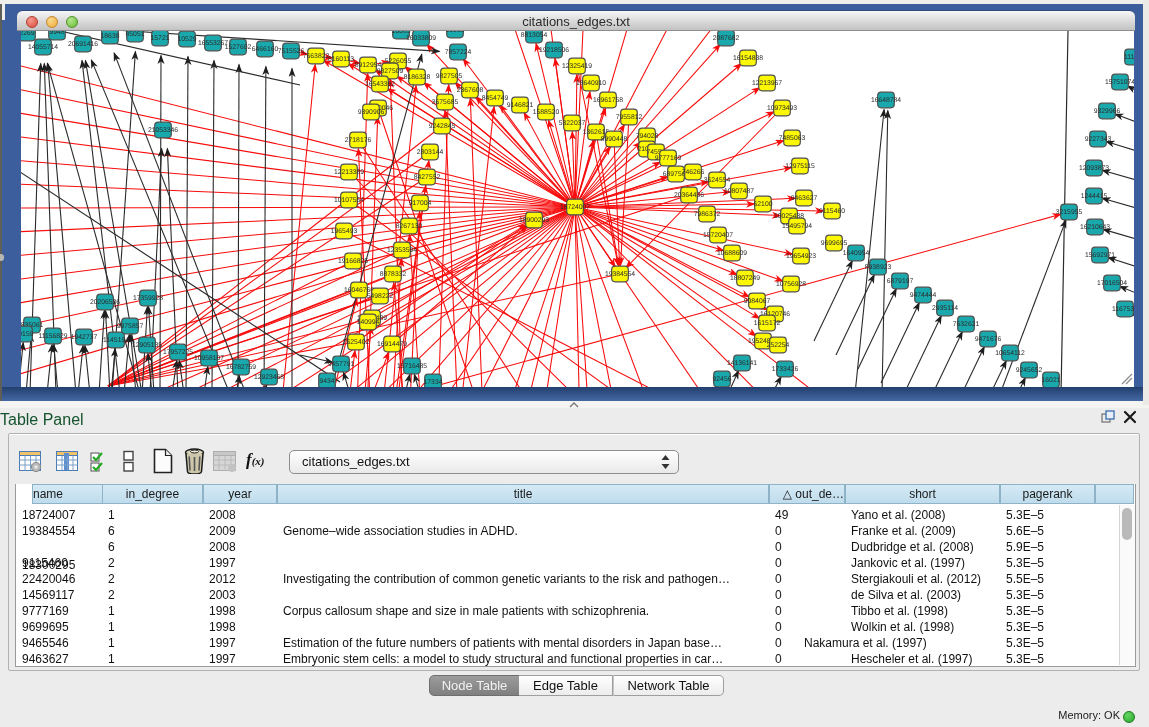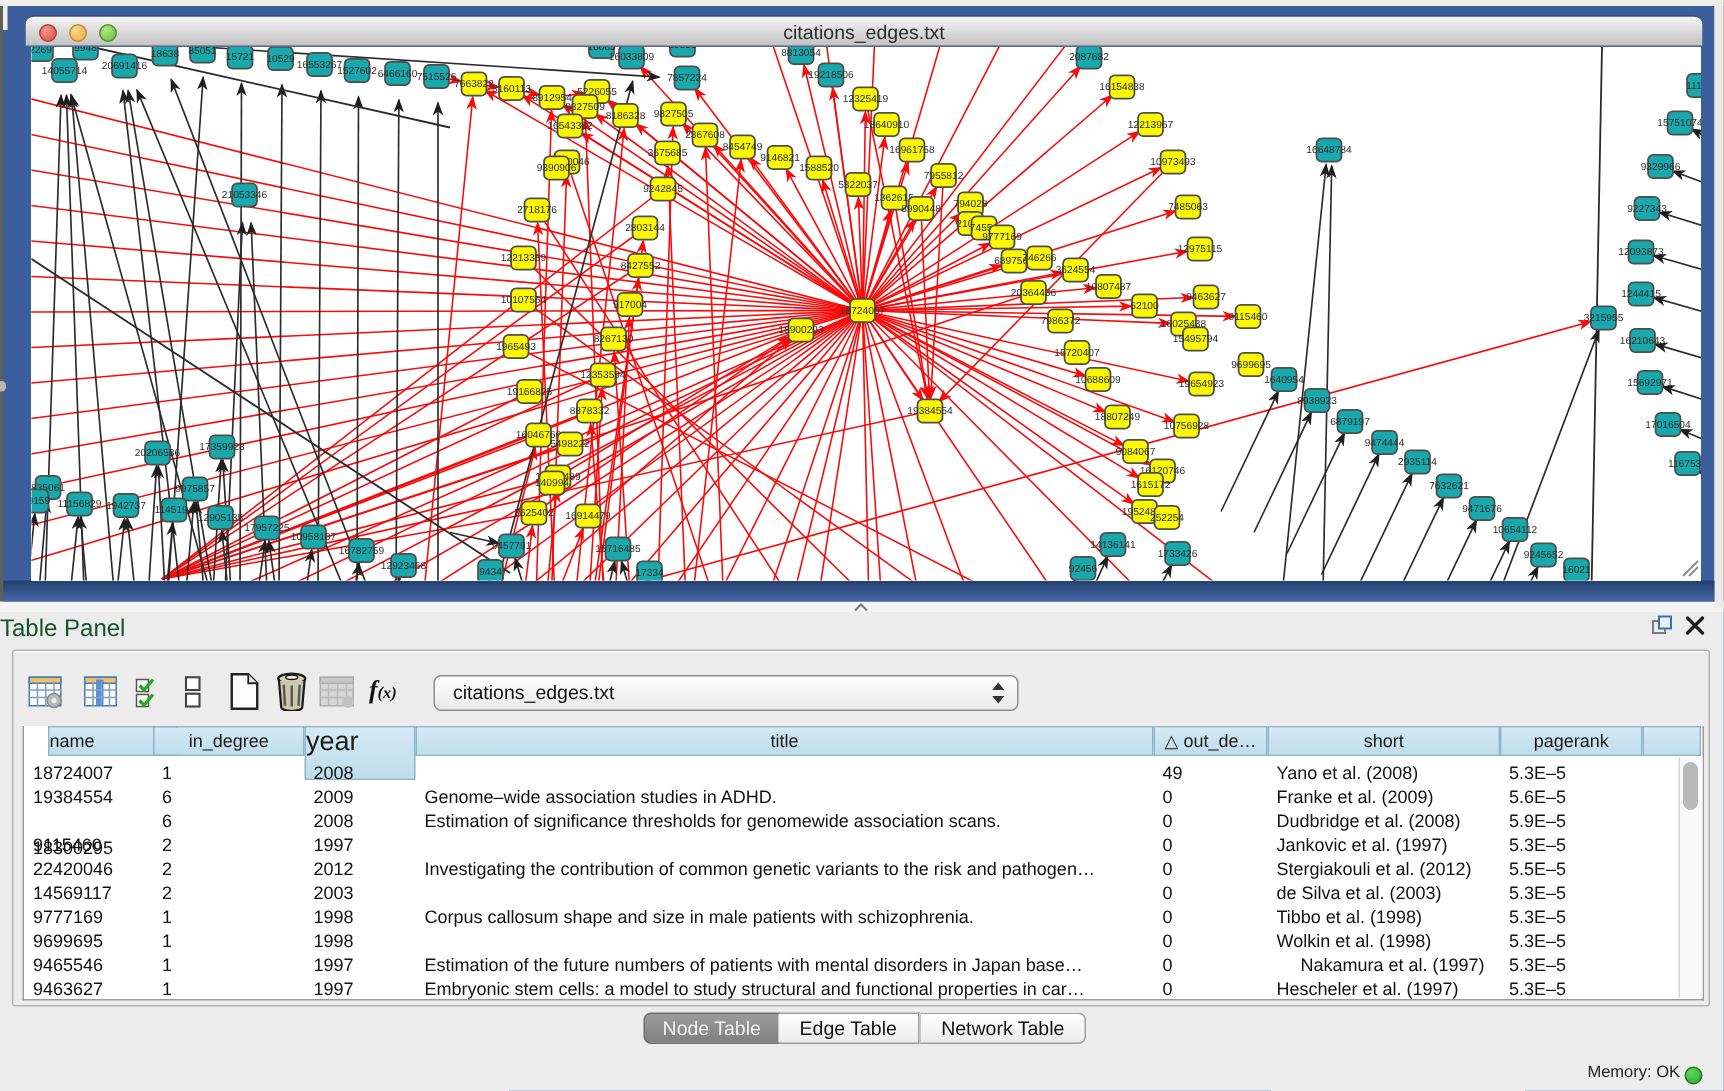--- a/index.html
+++ b/index.html
@@ -596,23 +596,23 @@
 <div id="combo">
       <div id="combotext">citations_edges.txt</div>
 <svg style="position:absolute;right:7px;top:3px" width="11" height="16">
         <path d="M5.5,1 L9.5,6 L1.5,6 z" fill="#333"></path>
         <path d="M5.5,15 L9.5,10 L1.5,10 z" fill="#333"></path>
       </svg>
 </div>
 <div id="tablebox"></div>
 <div style="position:absolute;left:32px;top:484px;width:86px;height:20px;background:linear-gradient(#d5eaf5,#bfdcec);border:1px solid #8fb3c6;box-sizing:border-box;font-size:12px;color:#1a1a1a;line-height:19px;overflow:hidden;white-space:nowrap">name</div>
 <div style="position:absolute;left:102px;top:484px;width:101px;height:20px;background:linear-gradient(#d5eaf5,#bfdcec);border:1px solid #8fb3c6;box-sizing:border-box;text-align:center;font-size:12px;color:#1a1a1a;line-height:19px;overflow:hidden;white-space:nowrap">in_degree</div>
-<div style="position:absolute;left:203px;top:484px;width:74px;height:36px;background:linear-gradient(#d5eaf5,#bfdcec);border:1px solid #8fb3c6;box-sizing:border-box;text-align:left;font-size:18px;color:#1a1a1a;line-height:19px;overflow:hidden;white-space:nowrap">year</div>
+<div style="position:absolute;left:203px;top:484px;width:74px;height:20px;background:linear-gradient(#d5eaf5,#bfdcec);border:1px solid #8fb3c6;box-sizing:border-box;text-align:center;font-size:12px;color:#1a1a1a;line-height:19px;overflow:hidden;white-space:nowrap">year</div>
 <div style="position:absolute;left:277px;top:484px;width:492px;height:20px;background:linear-gradient(#d5eaf5,#bfdcec);border:1px solid #8fb3c6;box-sizing:border-box;text-align:center;font-size:12px;color:#1a1a1a;line-height:19px;overflow:hidden;white-space:nowrap">title</div>
-<div style="position:absolute;left:769px;top:484px;width:76px;height:20px;background:linear-gradient(#d5eaf5,#bfdcec);border:1px solid #8fb3c6;box-sizing:border-box;text-align:center;font-size:12px;color:#1a1a1a;line-height:19px;overflow:hidden;white-space:nowrap">△ out_de…</div>
+<div style="position:absolute;left:769px;top:484px;width:76px;height:20px;background:linear-gradient(#d5eaf5,#bfdcec);border:1px solid #8fb3c6;box-sizing:border-box;text-align:right;font-size:12px;color:#1a1a1a;line-height:19px;overflow:hidden;white-space:nowrap">△ out_de…</div>
 <div style="position:absolute;left:845px;top:484px;width:155px;height:20px;background:linear-gradient(#d5eaf5,#bfdcec);border:1px solid #8fb3c6;box-sizing:border-box;text-align:center;font-size:12px;color:#1a1a1a;line-height:19px;overflow:hidden;white-space:nowrap">short</div>
 <div style="position:absolute;left:1000px;top:484px;width:95px;height:20px;background:linear-gradient(#d5eaf5,#bfdcec);border:1px solid #8fb3c6;box-sizing:border-box;text-align:center;font-size:12px;color:#1a1a1a;line-height:19px;overflow:hidden;white-space:nowrap">pagerank</div>
 <div style="position:absolute;left:1095px;top:484px;width:39px;height:20px;background:linear-gradient(#d5eaf5,#bfdcec);border:1px solid #8fb3c6;box-sizing:border-box"></div>
 <div style="position:absolute;left:16px;top:508px;width:1104px;height:16px;font-size:12px;color:#111">
       <div style="position:absolute;left:6px;top:0;width:78px;overflow:hidden;white-space:nowrap">18724007</div>
       <div style="position:absolute;left:92px;top:0;width:93px;overflow:hidden;white-space:nowrap">1</div>
       <div style="position:absolute;left:193px;top:0;width:66px;overflow:hidden;white-space:nowrap">2008</div>
       <div style="position:absolute;left:759px;top:0;width:68px;overflow:hidden;white-space:nowrap">49</div>
       <div style="position:absolute;left:835px;top:0;width:147px;overflow:hidden;white-space:nowrap">Yano et al. (2008)</div>
       <div style="position:absolute;left:990px;top:0;width:87px;overflow:hidden;white-space:nowrap">5.3E–5</div>
@@ -623,21 +623,20 @@
       <div style="position:absolute;left:193px;top:0;width:66px;overflow:hidden;white-space:nowrap">2009</div>
       <div style="position:absolute;left:267px;top:0;width:484px;overflow:hidden;white-space:nowrap">Genome–wide association studies in ADHD.</div>
       <div style="position:absolute;left:759px;top:0;width:68px;overflow:hidden;white-space:nowrap">0</div>
       <div style="position:absolute;left:835px;top:0;width:147px;overflow:hidden;white-space:nowrap">Franke et al. (2009)</div>
       <div style="position:absolute;left:990px;top:0;width:87px;overflow:hidden;white-space:nowrap">5.6E–5</div>
     </div>
 <div style="position:absolute;left:16px;top:540px;width:1104px;height:16px;font-size:12px;color:#111">
       <div style="position:absolute;left:6px;top:18px;width:78px;overflow:hidden;white-space:nowrap">18300295</div>
       <div style="position:absolute;left:92px;top:0;width:93px;overflow:hidden;white-space:nowrap">6</div>
       <div style="position:absolute;left:193px;top:0;width:66px;overflow:hidden;white-space:nowrap">2008</div>
-      <div style="position:absolute;left:267px;top:0;width:484px;overflow:hidden;white-space:nowrap">Estimation of significance thresholds for genomewide association scans.</div>
       <div style="position:absolute;left:759px;top:0;width:68px;overflow:hidden;white-space:nowrap">0</div>
       <div style="position:absolute;left:835px;top:0;width:147px;overflow:hidden;white-space:nowrap">Dudbridge et al. (2008)</div>
       <div style="position:absolute;left:990px;top:0;width:87px;overflow:hidden;white-space:nowrap">5.9E–5</div>
     </div>
 <div style="position:absolute;left:16px;top:556px;width:1104px;height:16px;font-size:12px;color:#111">
       <div style="position:absolute;left:6px;top:0;width:78px;overflow:hidden;white-space:nowrap">9115460</div>
       <div style="position:absolute;left:92px;top:0;width:93px;overflow:hidden;white-space:nowrap">2</div>
       <div style="position:absolute;left:193px;top:0;width:66px;overflow:hidden;white-space:nowrap">1997</div>
       <div style="position:absolute;left:759px;top:0;width:68px;overflow:hidden;white-space:nowrap">0</div>
       <div style="position:absolute;left:835px;top:0;width:147px;overflow:hidden;white-space:nowrap">Jankovic et al. (1997)</div>
@@ -676,21 +675,21 @@
       <div style="position:absolute;left:759px;top:0;width:68px;overflow:hidden;white-space:nowrap">0</div>
       <div style="position:absolute;left:835px;top:0;width:147px;overflow:hidden;white-space:nowrap">Wolkin et al. (1998)</div>
       <div style="position:absolute;left:990px;top:0;width:87px;overflow:hidden;white-space:nowrap">5.3E–5</div>
     </div>
 <div style="position:absolute;left:16px;top:636px;width:1104px;height:16px;font-size:12px;color:#111">
       <div style="position:absolute;left:6px;top:0;width:78px;overflow:hidden;white-space:nowrap">9465546</div>
       <div style="position:absolute;left:92px;top:0;width:93px;overflow:hidden;white-space:nowrap">1</div>
       <div style="position:absolute;left:193px;top:0;width:66px;overflow:hidden;white-space:nowrap">1997</div>
       <div style="position:absolute;left:267px;top:0;width:484px;overflow:hidden;white-space:nowrap">Estimation of the future numbers of patients with mental disorders in Japan base…</div>
       <div style="position:absolute;left:759px;top:0;width:68px;overflow:hidden;white-space:nowrap">0</div>
-      <div style="position:absolute;left:851px;top:0;width:147px;overflow:hidden;white-space:nowrap">Nakamura et al. (1997)</div>
+      <div style="position:absolute;left:788px;top:0;width:147px;overflow:hidden;white-space:nowrap">Nakamura et al. (1997)</div>
       <div style="position:absolute;left:990px;top:0;width:87px;overflow:hidden;white-space:nowrap">5.3E–5</div>
     </div>
 <div style="position:absolute;left:16px;top:652px;width:1104px;height:16px;font-size:12px;color:#111">
       <div style="position:absolute;left:6px;top:0;width:78px;overflow:hidden;white-space:nowrap">9463627</div>
       <div style="position:absolute;left:92px;top:0;width:93px;overflow:hidden;white-space:nowrap">1</div>
       <div style="position:absolute;left:193px;top:0;width:66px;overflow:hidden;white-space:nowrap">1997</div>
       <div style="position:absolute;left:267px;top:0;width:484px;overflow:hidden;white-space:nowrap">Embryonic stem cells: a model to study structural and functional properties in car…</div>
       <div style="position:absolute;left:759px;top:0;width:68px;overflow:hidden;white-space:nowrap">0</div>
       <div style="position:absolute;left:835px;top:0;width:147px;overflow:hidden;white-space:nowrap">Hescheler et al. (1997)</div>
       <div style="position:absolute;left:990px;top:0;width:87px;overflow:hidden;white-space:nowrap">5.3E–5</div>

